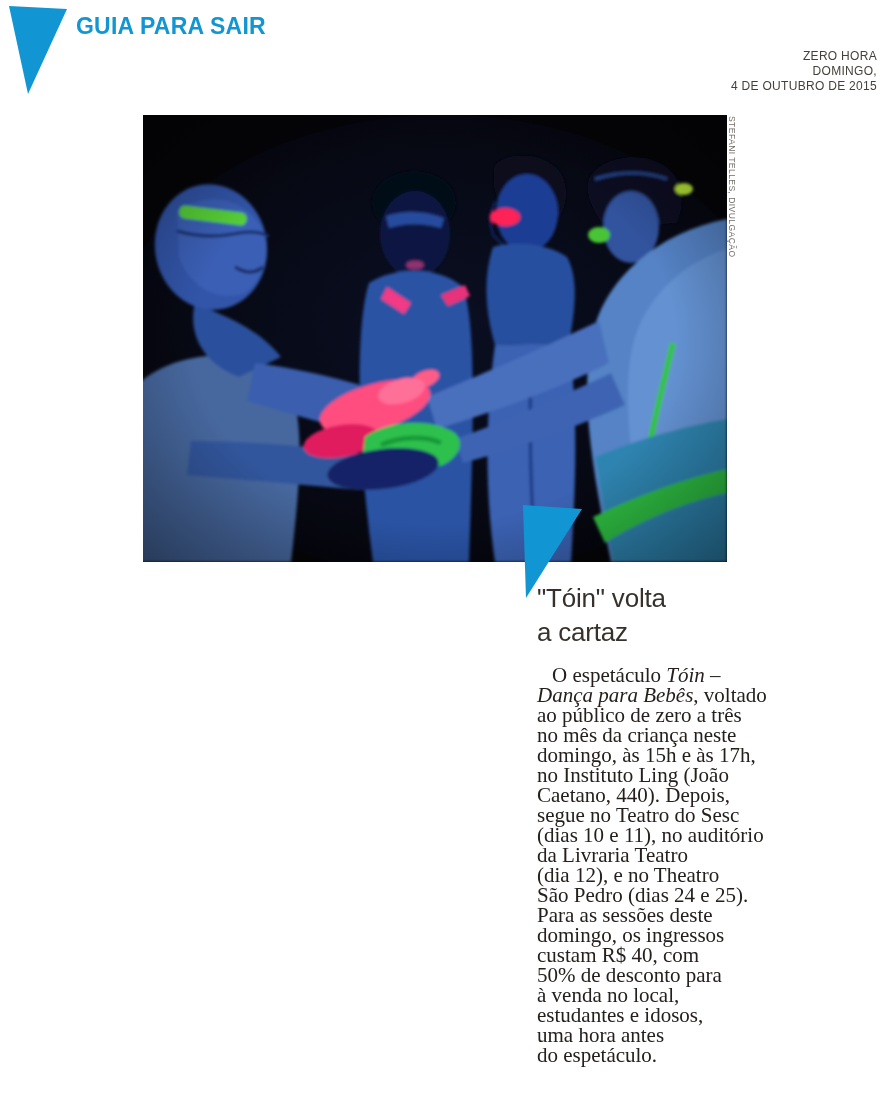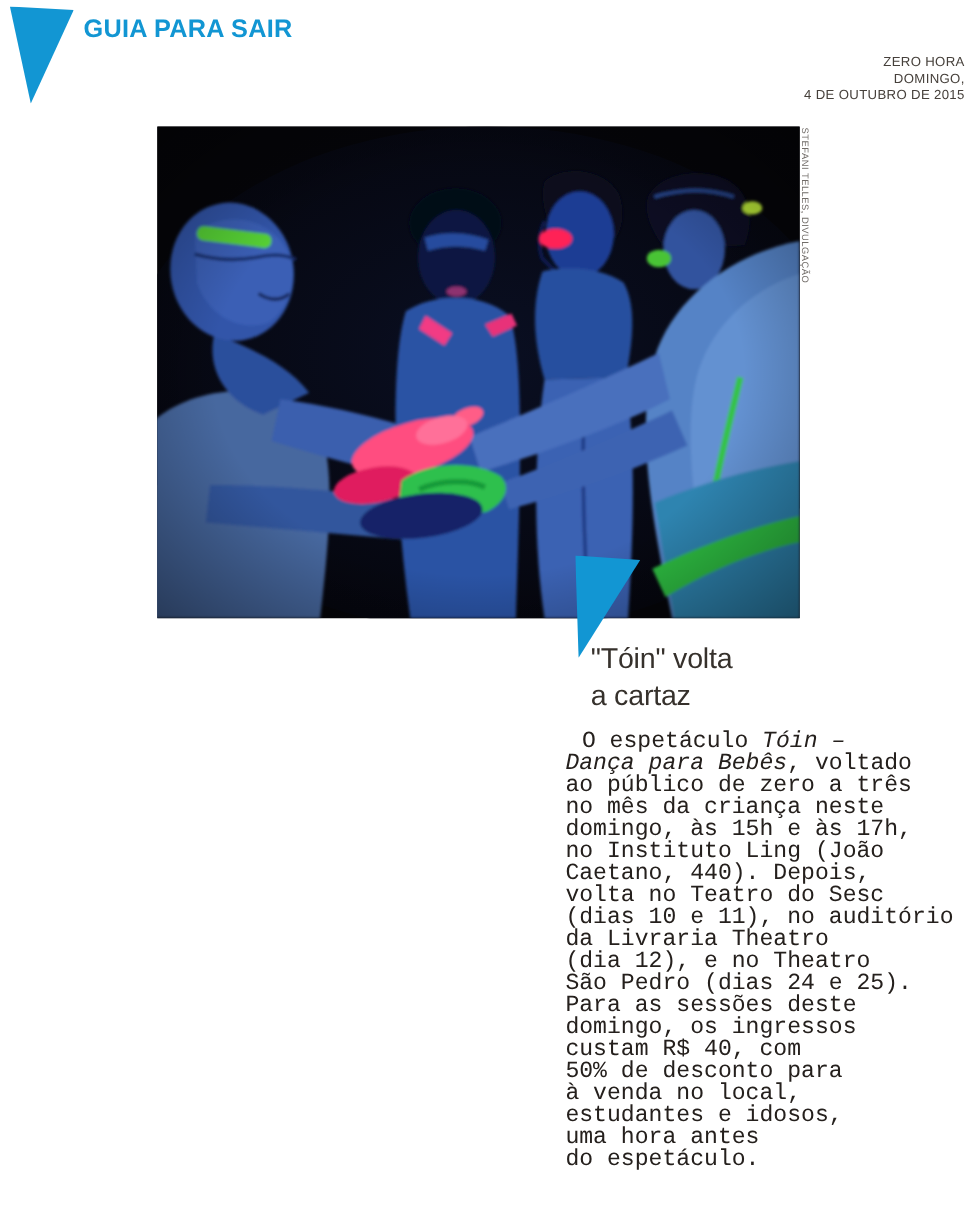--- a/index.html
+++ b/index.html
@@ -20,21 +20,21 @@
 
   .photo { position:absolute; left:143px; top:115px; width:584px; height:447px; background:#050509; z-index:1; }
   .photo svg { display:block; width:100%; height:100%; }
 
   .credit { position:absolute; left:727px; top:116px; height:220px; writing-mode:vertical-rl;
             font-size:8.5px; letter-spacing:0.45px; color:#716c68; white-space:nowrap; z-index:2; }
 
   .title { position:absolute; left:537px; top:581px; width:260px; font-size:26px; line-height:34px;
            font-weight:400; color:#36312c; white-space:pre-line; letter-spacing:-0.2px; z-index:5; }
 
-  .body { position:absolute; left:514px; top:665px; width:258px; font-family:Liberation Mono, monospace;
+  .body { position:absolute; left:537px; top:665px; width:258px; font-family:Liberation Serif, serif;
           font-size:21px; color:#25201d; z-index:5; }
   .body-line { line-height:20px; white-space:nowrap; }
   .body-line.indent { padding-left:15px; }
   .it { font-style:italic; }
 </style>
 </head>
 <body>
 
 <div class="page">
 
@@ -135,23 +135,23 @@
 a cartaz</h1>
 
   <div class="body">
       <div class="body-line indent"><span>O espetáculo </span><span class="it">Tóin –</span></div>
       <div class="body-line"><span class="it">Dança para Bebês</span><span>, voltado</span></div>
       <div class="body-line"><span>ao público de zero a três</span></div>
       <div class="body-line"><span>no mês da criança neste</span></div>
       <div class="body-line"><span>domingo, às 15h e às 17h,</span></div>
       <div class="body-line"><span>no Instituto Ling (João</span></div>
       <div class="body-line"><span>Caetano, 440). Depois,</span></div>
-      <div class="body-line"><span>volta no Teatro do Sesc</span></div>
+      <div class="body-line"><span>segue no Teatro do Sesc</span></div>
       <div class="body-line"><span>(dias 10 e 11), no auditório</span></div>
-      <div class="body-line"><span>da Livraria Theatro</span></div>
+      <div class="body-line"><span>da Livraria Teatro</span></div>
       <div class="body-line"><span>(dia 12), e no Theatro</span></div>
       <div class="body-line"><span>São Pedro (dias 24 e 25).</span></div>
       <div class="body-line"><span>Para as sessões deste</span></div>
       <div class="body-line"><span>domingo, os ingressos</span></div>
       <div class="body-line"><span>custam R$ 40, com</span></div>
       <div class="body-line"><span>50% de desconto para</span></div>
       <div class="body-line"><span>à venda no local,</span></div>
       <div class="body-line"><span>estudantes e idosos,</span></div>
       <div class="body-line"><span>uma hora antes</span></div>
       <div class="body-line"><span>do espetáculo.</span></div>

